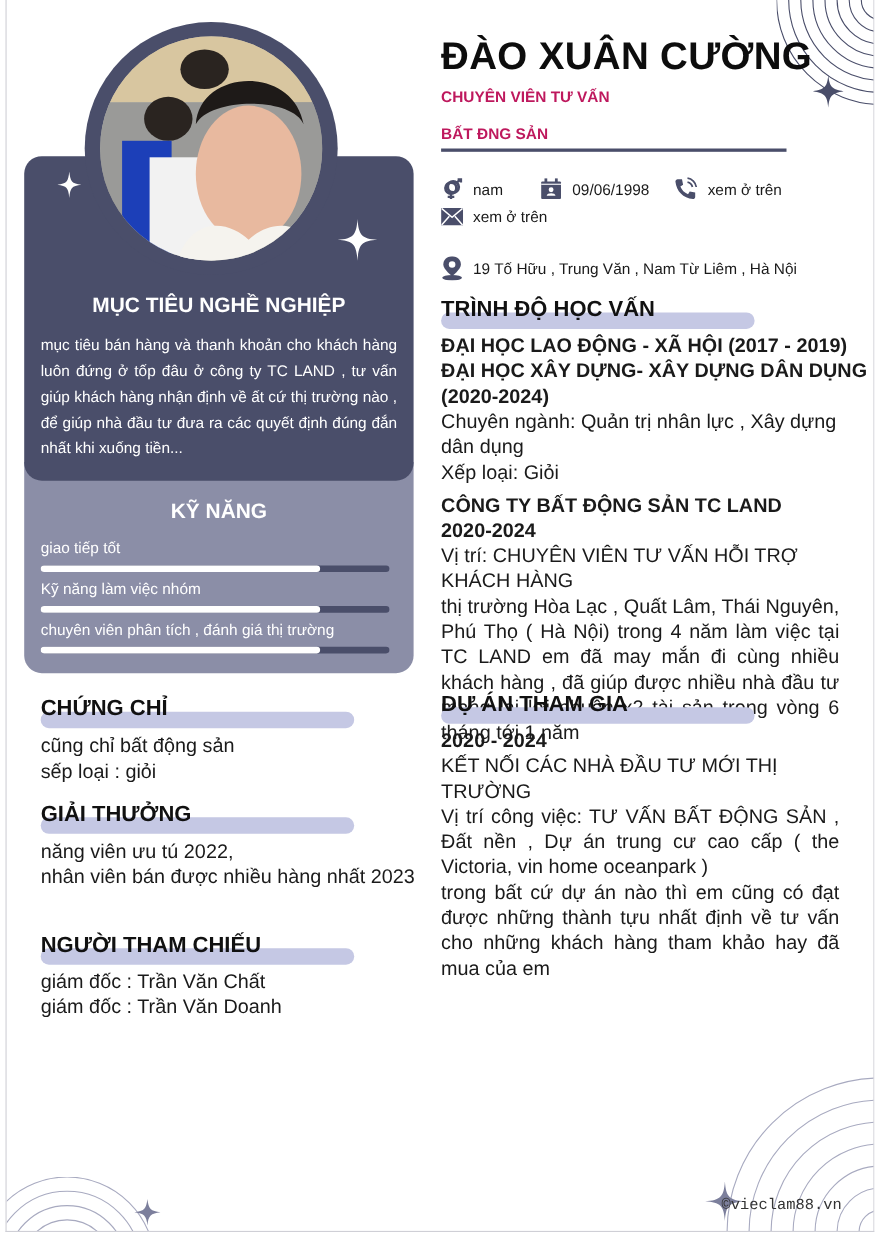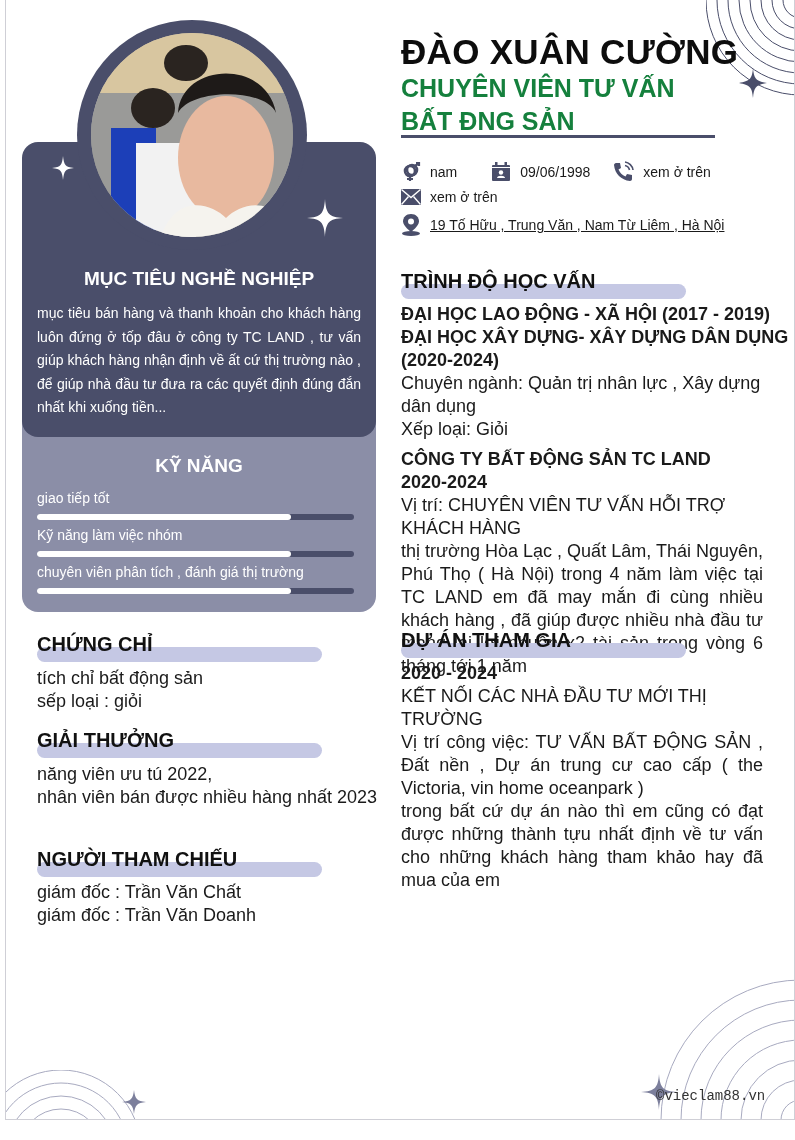--- a/index.html
+++ b/index.html
@@ -68,21 +68,21 @@
   .text-block { position: absolute; font-size: 18px; line-height: 23px; color: #1a1a1a; }
   .text-block .bold { font-weight: bold; }
   .justify { text-align: justify; }
 
   
   .name {
     position: absolute; left: 395px; top: 32px; font-size: 35px; font-weight: bold; color: #0d0d0d;
     white-space: nowrap; letter-spacing: 0.3px;
   }
   .role {
-    position: absolute; left: 395px; top: 72px; font-size: 25px; font-weight: bold; color: #15803d;
+    position: absolute; left: 395px; top: 72px; font-size: 14px; font-weight: bold; color: #be185d;
     line-height: 33px;
   }
   .rule { position: absolute; left: 395px; top: 135px; width: 314px; height: 3px; background: #4a4e6a; }
   .contact-row {
     position: absolute; left: 395px; display: flex; align-items: center; font-size: 14px; color: #1a1a1a;
   }
   .contact-item { display: flex; align-items: center; margin-right: 22px; }
   .contact-item svg { margin-right: 9px; }
   .watermark {
     position: absolute; left: 650px; top: 1088px; font-family: "Liberation Mono", "DejaVu Sans Mono", monospace;
@@ -182,21 +182,21 @@
     <div class="skill-bar">
       <div class="skill-fill" style="width:80%;"></div>
     </div>
   </div>
 
   <div class="section-head" style="left:31px;top:633px;">
     <div class="bar" style="width:285px;"></div>
     <div class="title">CHỨNG CHỈ</div>
   </div>
   <div class="text-block" style="left:31px;top:667px;">
-    <div>tích chỉ bất động sản</div>
+    <div>cũng chỉ bất động sản</div>
     <div>sếp loại : giỏi</div>
   </div>
 
   <div class="section-head" style="left:31px;top:729px;">
     <div class="bar" style="width:285px;"></div>
     <div class="title">GIẢI THƯỞNG</div>
   </div>
   <div class="text-block" style="left:31px;top:763px;">
     <div>năng viên ưu tú 2022,</div>
     <div>nhân viên bán được nhiều hàng nhất 2023</div>
@@ -252,21 +252,21 @@
     <div class="contact-item">
       <svg width="20" height="16" viewBox="0 0 20 16">
         <rect x="0" y="0" width="20" height="16" fill="#4a4e6a"></rect>
         <path d="M0.5 0.5 L10 8.5 L19.5 0.5" stroke="#fff" stroke-width="1.4" fill="none"></path>
         <path d="M0.5 15.5 L7.5 7.5 M19.5 15.5 L12.5 7.5" stroke="#fff" stroke-width="1.4" fill="none"></path>
       </svg>
       <span>xem ở trên</span>
     </div>
   </div>
 
-  <div class="contact-row" style="top:214px;text-decoration:underline;">
+  <div class="contact-row" style="top:233px;">
     <div class="contact-item">
       <svg width="20" height="22" viewBox="0 0 20 22">
         <path d="M10 0 C5 0 2 3.5 2 7.5 C2 12 10 18 10 18 C10 18 18 12 18 7.5 C18 3.5 15 0 10 0 Z" fill="#4a4e6a"></path>
         <circle cx="10" cy="7.5" r="3" fill="#fff"></circle>
         <ellipse cx="10" cy="19.5" rx="9" ry="2.5" fill="#4a4e6a"></ellipse>
       </svg>
       <span>19 Tố Hữu , Trung Văn , Nam Từ Liêm , Hà Nội</span>
     </div>
   </div>
 

